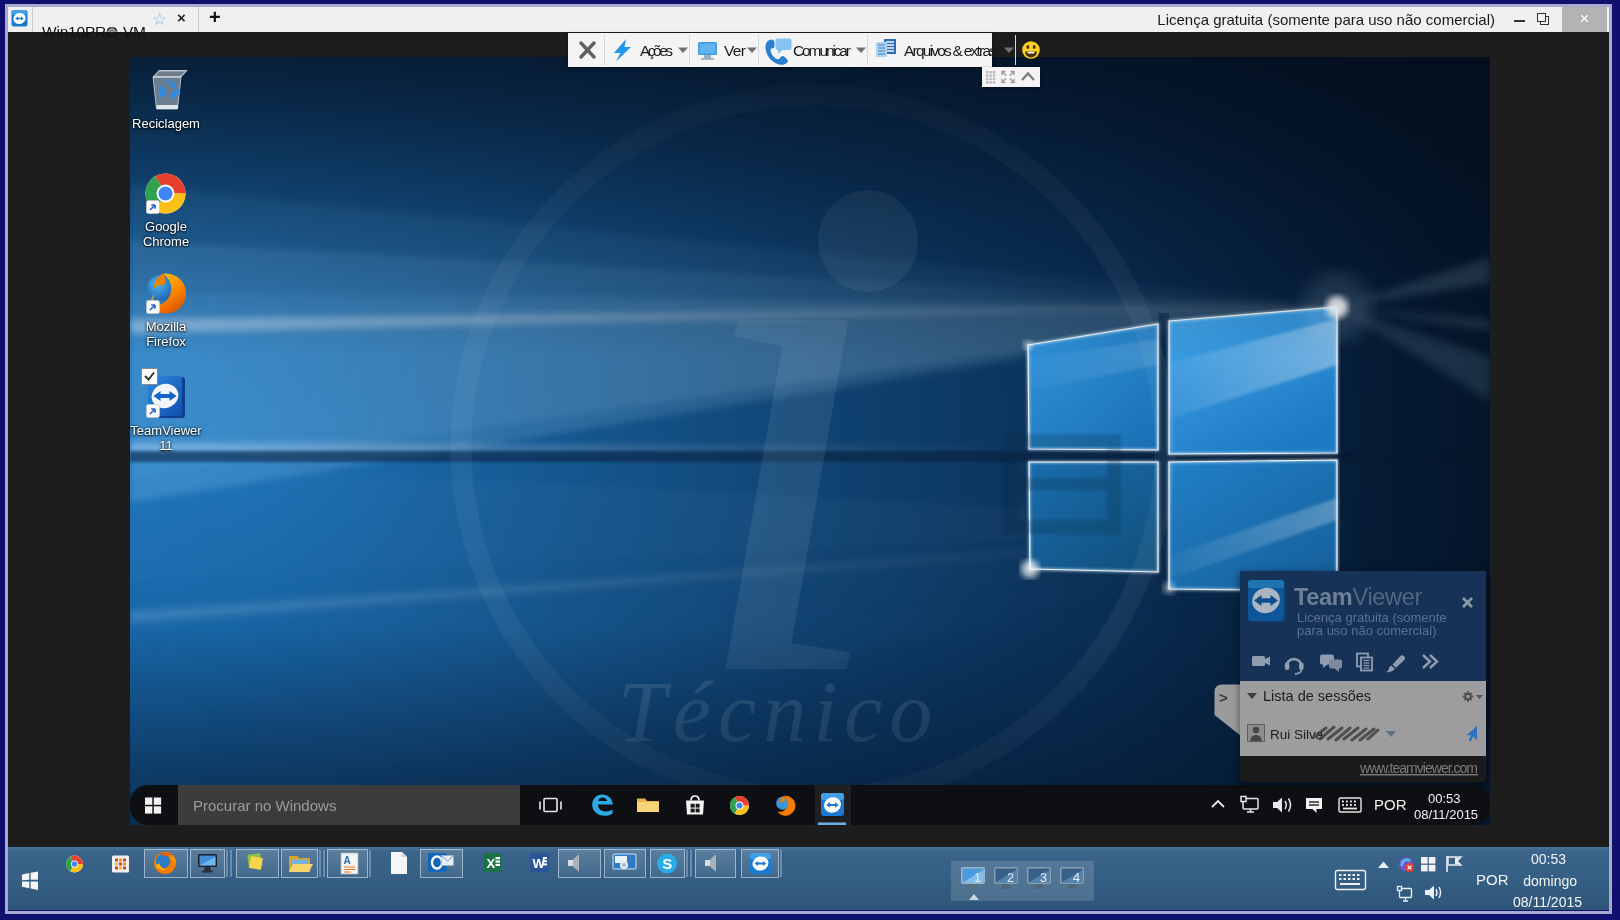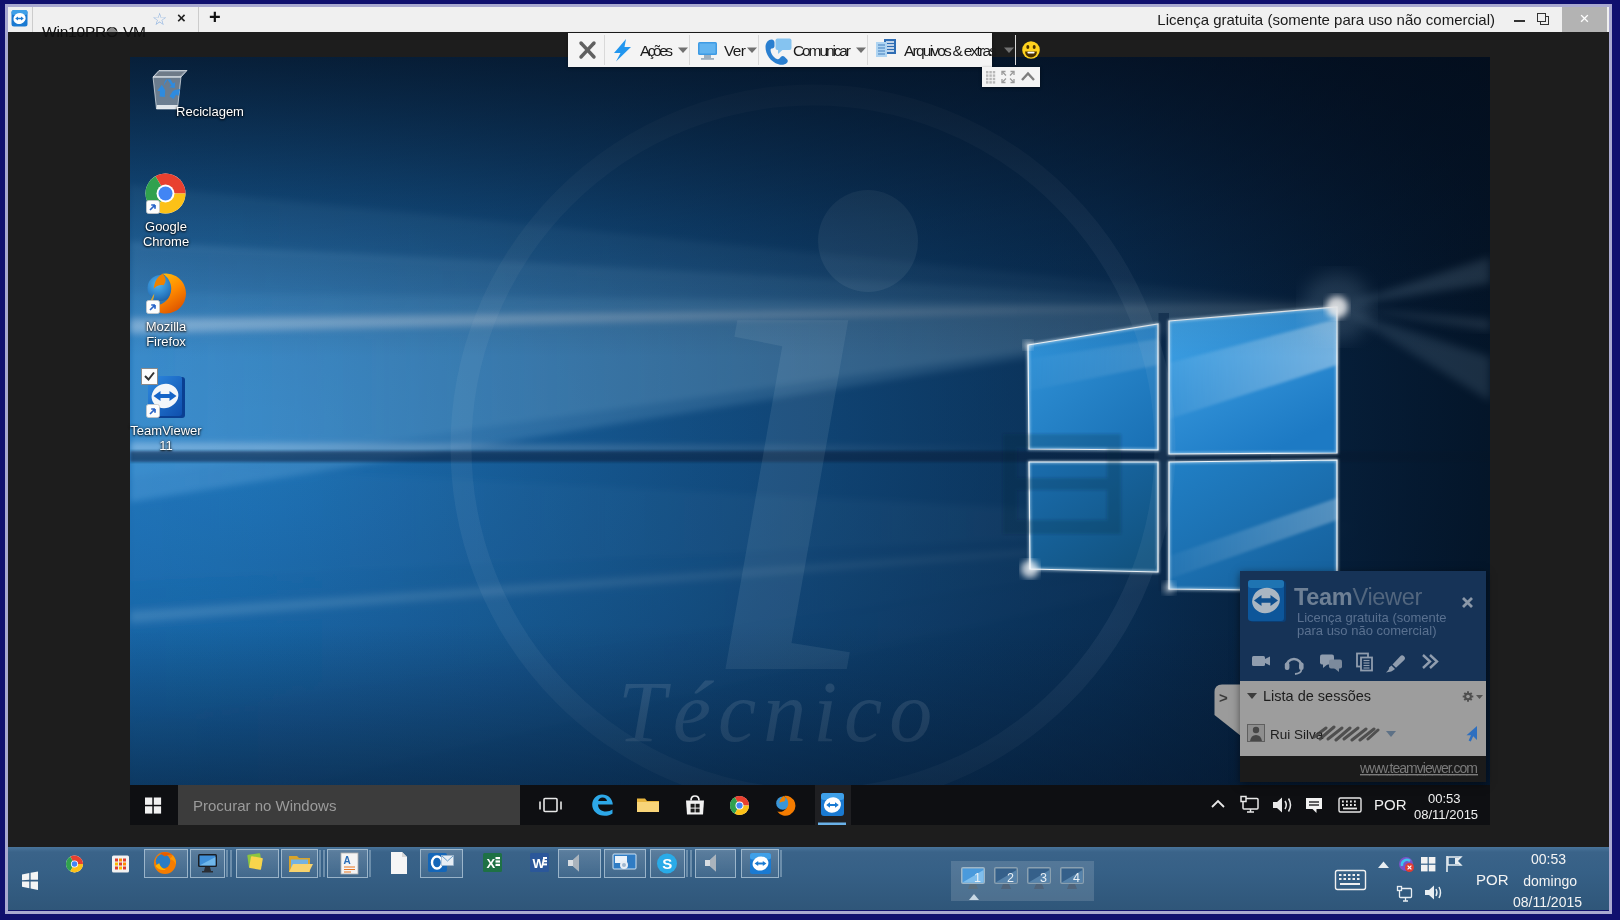--- a/index.html
+++ b/index.html
@@ -174,21 +174,21 @@
     <path d="M7,13 L13,6.5 L41,6.5 L35,13 Z" fill="rgba(225,230,236,0.6)" stroke="rgba(245,248,250,0.7)" stroke-width="1"></path>
     <path d="M13,8 L38,8 L33.5,12 L9.5,12 Z" fill="rgba(90,100,112,0.55)"></path>
     <path d="M7,13 L35,13 L31.5,45 L10.5,45 Z" fill="none" stroke="rgba(240,244,248,0.65)" stroke-width="1"></path>
     <g fill="#2e8bdf">
       <path d="M17.5,22 l4,-6.5 l4,6.2 l-2.4,1.5 l5.6,0.8 l0.5,-5.8 l-2.2,1.2 l-2.4,-4 l-4.4,0 l-1.5,2.4 z"></path>
       <path d="M28.8,26 l5.4,-1 l-1.8,7 l-2.3,-1.4 l-2.6,4.3 l-4,-2.6 l3.4,-5.3 z"></path>
       <path d="M18.8,25.5 l-3,-4.7 l-4.4,6 l2.7,0.4 l-0.5,5.4 l5.2,0.4 l0.4,-6.6 z"></path>
     </g>
   </svg>
 </div>
-<div class="dlabel" style="left:126px;top:104px;width:80px;margin-left:44px;">Reciclagem</div>
+<div class="dlabel" style="left:126px;top:116px;width:80px;">Reciclagem</div>
 <div class="ic" style="left:145px;top:173px;">
   <svg width="41" height="41">
     <circle cx="20.5" cy="20.5" r="20" fill="#fff"></circle>
     <path d="M20.5,20.5 L40.5,20.5 A20,20 0 0 0 10.5,3.18 Z" fill="#e8402f"></path>
     <path d="M20.5,20.5 L10.5,3.18 A20,20 0 0 0 10.5,37.82 Z" fill="#30a14e"></path>
     <path d="M20.5,20.5 L10.5,37.82 A20,20 0 0 0 40.5,20.5 Z" fill="#fcc117"></path>
     <circle cx="20.5" cy="20.5" r="9" fill="#fff"></circle>
     <circle cx="20.5" cy="20.5" r="7" fill="#4285f4"></circle>
   </svg>
 </div>
@@ -237,21 +237,21 @@
     <rect x="0.5" y="0.5" width="16" height="16" fill="#fdfdfd" stroke="#8a8a8a" stroke-width="1"></rect>
     <path d="M4,8 L7.5,11.5 L13,4.5" stroke="#333" stroke-width="2" fill="none"></path>
   </svg>
 </div>
 <div class="ic" style="left:146px;top:404px;" id="badge3"><svg width="14" height="14">
       <rect x="0.5" y="0.5" width="13" height="13" rx="2" fill="#fdfdfd" stroke="#c8c8c8" stroke-width="0.8"></rect>
       <path d="M4,10 L9,5 M9,5 L5.2,5 M9,5 L9,8.8" stroke="#2a64c8" stroke-width="1.7" fill="none"></path>
     </svg></div>
 <div class="dlabel" style="left:126px;top:423px;width:80px;">TeamViewer<br>11</div>
 
-<div class="abs" style="left:130px;top:785px;width:1360px;height:40px;background:#0e0f12;" id="rtaskbar">
+<div class="abs" style="left:130px;top:785px;width:1360px;height:40px;background:#0e0f12;border-radius:18px;" id="rtaskbar">
   <svg width="1360" height="40" style="position:absolute;left:0;top:0">
 
     <g fill="#f2f2f2">
         <rect x="15" y="12.5" width="7.3" height="7.3"></rect>
         <rect x="23.8" y="12.5" width="7.3" height="7.3"></rect>
         <rect x="15" y="21.3" width="7.3" height="7.3"></rect>
         <rect x="23.8" y="21.3" width="7.3" height="7.3"></rect>
       </g>
 
     <rect x="48" y="0" width="342" height="40" fill="#3c3c3c"></rect>

